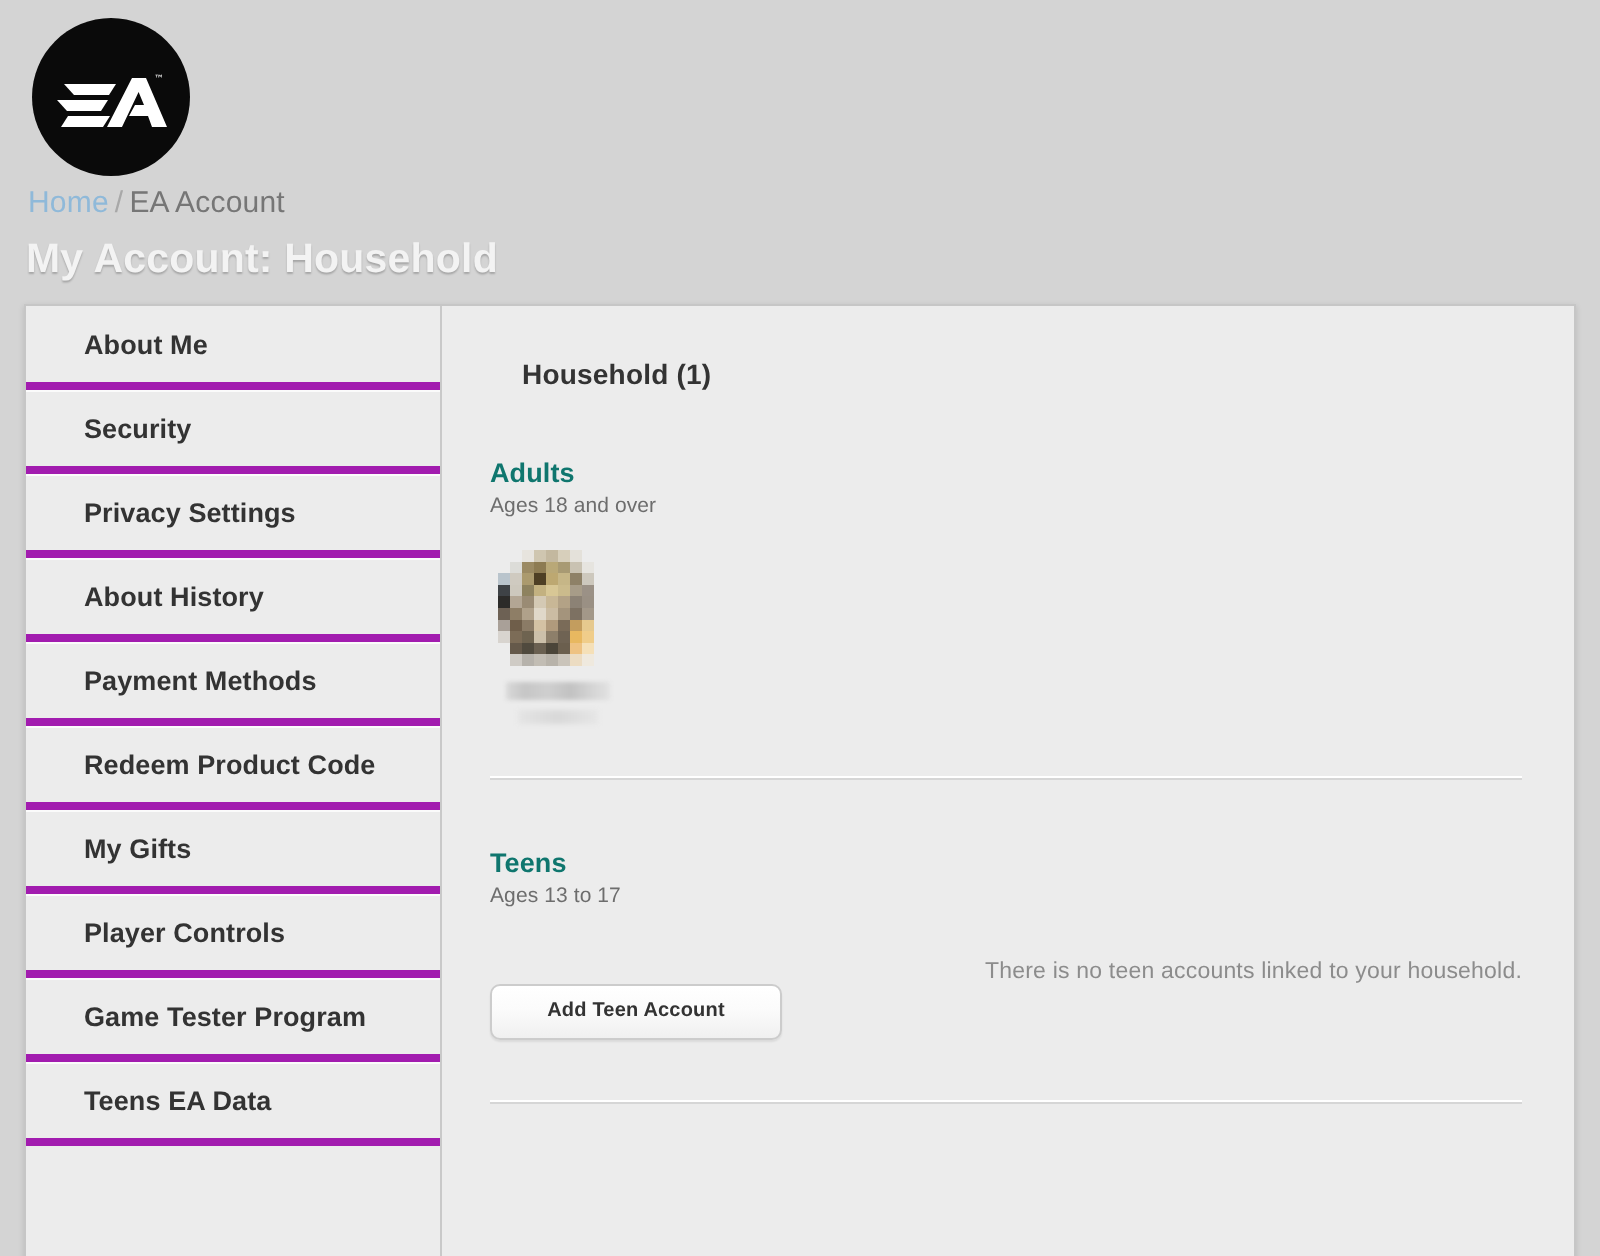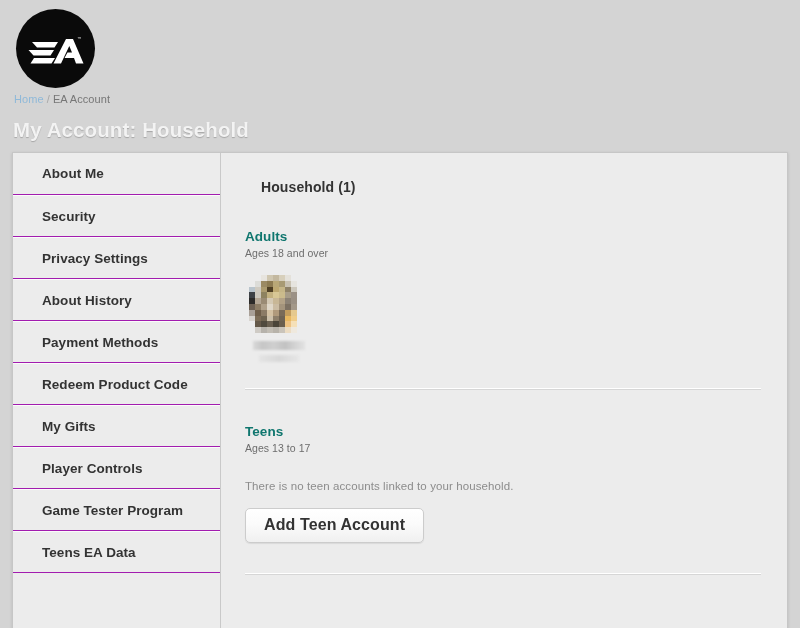--- a/index.html
+++ b/index.html
@@ -37,21 +37,21 @@
     display: flex;
     align-items: center;
     justify-content: center;
   }
   .ea-logo svg { display: block; }
 
   .breadcrumb {
     position: absolute;
     left: 14px;
     top: 93px;
-    font-size: 11px;
+    font-size: 15px;
     letter-spacing: 0.1px;
     color: #8e8e8e;
     white-space: nowrap;
   }
   .breadcrumb .crumb-link {
     color: #8fb9d9;
     text-decoration: none;
     cursor: pointer;
   }
   .breadcrumb .crumb-sep {
@@ -102,21 +102,21 @@
 
   .nav-item {
     position: relative;
     height: 42px;
     display: flex;
     align-items: center;
     padding: 0 0 0 29px;
     font-size: 13.5px;
     font-weight: bold;
     color: #333333;
-    border-bottom: 1px solid #a21caf;
+    border-bottom: 4px solid #a21caf;
     border-top: 1px solid #fbfbfb;
     background: #ececec;
     cursor: pointer;
     letter-spacing: 0.05px;
     white-space: nowrap;
   }
   .nav-item:first-child { border-top: none; }
 
   .nav-item.active {
     background: linear-gradient(to bottom, #d8d8d8 0%, #d0d0d0 50%, #cdcdcd 100%);
@@ -216,29 +216,29 @@
     box-sizing: content-box;
   }
   .divider-1 { margin-top: 26px; }
   .divider-2 { margin-top: 30px; }
 
   .empty-msg {
     margin: 26px 0 0 0;
     font-size: 11.5px;
     color: #8c8c8c;
     letter-spacing: 0.1px;
+    text-align: right;
   }
 
   .btn {
-    margin-top: 16px;
     display: inline-block;
     min-width: 146px;
     padding: 7px 18px 8px;
     font-family: "Liberation Sans", sans-serif;
-    font-size: 16px;
+    font-size: 10px;
     font-weight: bold;
     color: #333333;
     text-align: center;
     background: linear-gradient(to bottom, #ffffff 0%, #fbfbfb 45%, #f0f0f0 100%);
     border: 1px solid #cccccc;
     border-radius: 5px;
     box-shadow: 0 1px 1px rgba(0,0,0,0.08), inset 0 1px 0 #ffffff;
     cursor: pointer;
     letter-spacing: 0.1px;
   }

